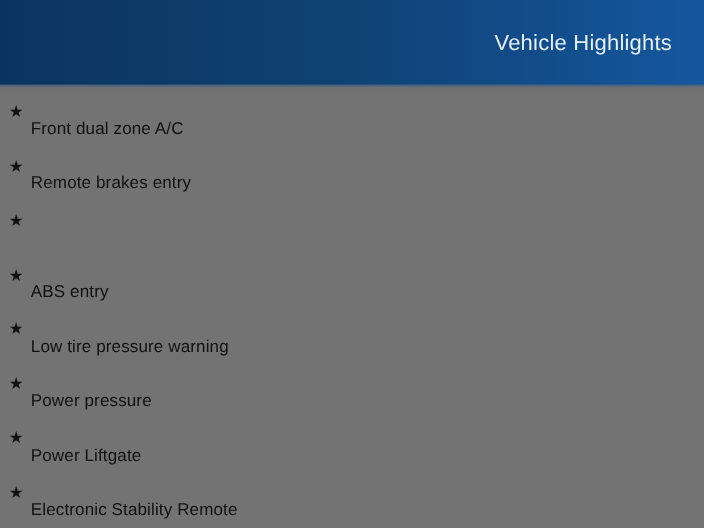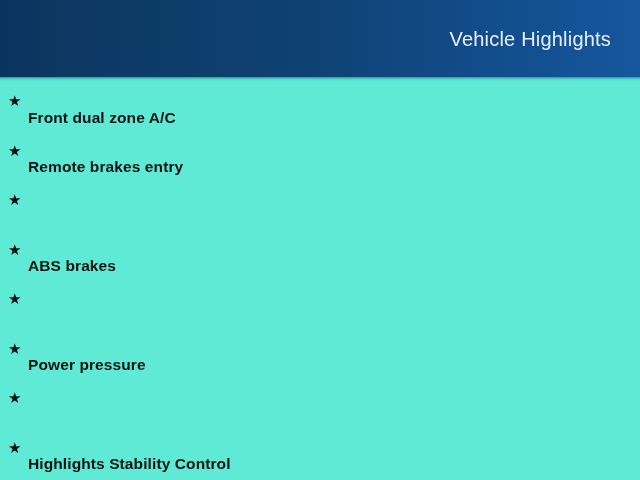--- a/index.html
+++ b/index.html
@@ -11,21 +11,21 @@
     height: 480px;
     background: #ffffff;
     font-family: "Liberation Sans", "DejaVu Sans", sans-serif;
     overflow: hidden;
   }
 
   #page {
     position: relative;
     width: 640px;
     height: 480px;
-    background: #5eead4;
+    background: #737373;
   }
 
   
   #header-banner {
     position: absolute;
     left: 0;
     top: 0;
     width: 640px;
     height: 77px;
     background: linear-gradient(to right, #0a3460 0%, #0c3761 8%, #0f4273 48%, #124c89 75%, #15579e 100%);
@@ -80,21 +80,21 @@
     text-align: left;
     color: #111111;
     font-size: 15px;
     line-height: 1;
     font-family: "DejaVu Sans", sans-serif;
   }
 
   .highlight-label {
     color: #111111;
     font-size: 15.5px;
-    font-weight: bold;
+    font-weight: normal;
     letter-spacing: 0.1px;
     line-height: 1;
     white-space: nowrap;
     margin-top: 31px;
   }
 </style>
 </head>
 <body>
 
 <div id="page">
@@ -115,36 +115,38 @@
       <span class="star-icon">★</span>
       <span class="highlight-label">Remote brakes entry</span>
     </li>
 
     <li class="highlight-item">
       <span class="star-icon">★</span>
     </li>
 
     <li class="highlight-item">
       <span class="star-icon">★</span>
-      <span class="highlight-label">ABS brakes</span>
+      <span class="highlight-label">ABS entry</span>
     </li>
 
     <li class="highlight-item">
       <span class="star-icon">★</span>
+      <span class="highlight-label">Low tire pressure warning</span>
     </li>
 
     <li class="highlight-item">
       <span class="star-icon">★</span>
       <span class="highlight-label">Power pressure</span>
     </li>
 
     <li class="highlight-item">
       <span class="star-icon">★</span>
+      <span class="highlight-label">Power Liftgate</span>
     </li>
 
     <li class="highlight-item">
       <span class="star-icon">★</span>
-      <span class="highlight-label">Highlights Stability Control</span>
+      <span class="highlight-label">Electronic Stability Remote</span>
     </li>
 
   </ul>
 
 </div>
 
 </body></html>

